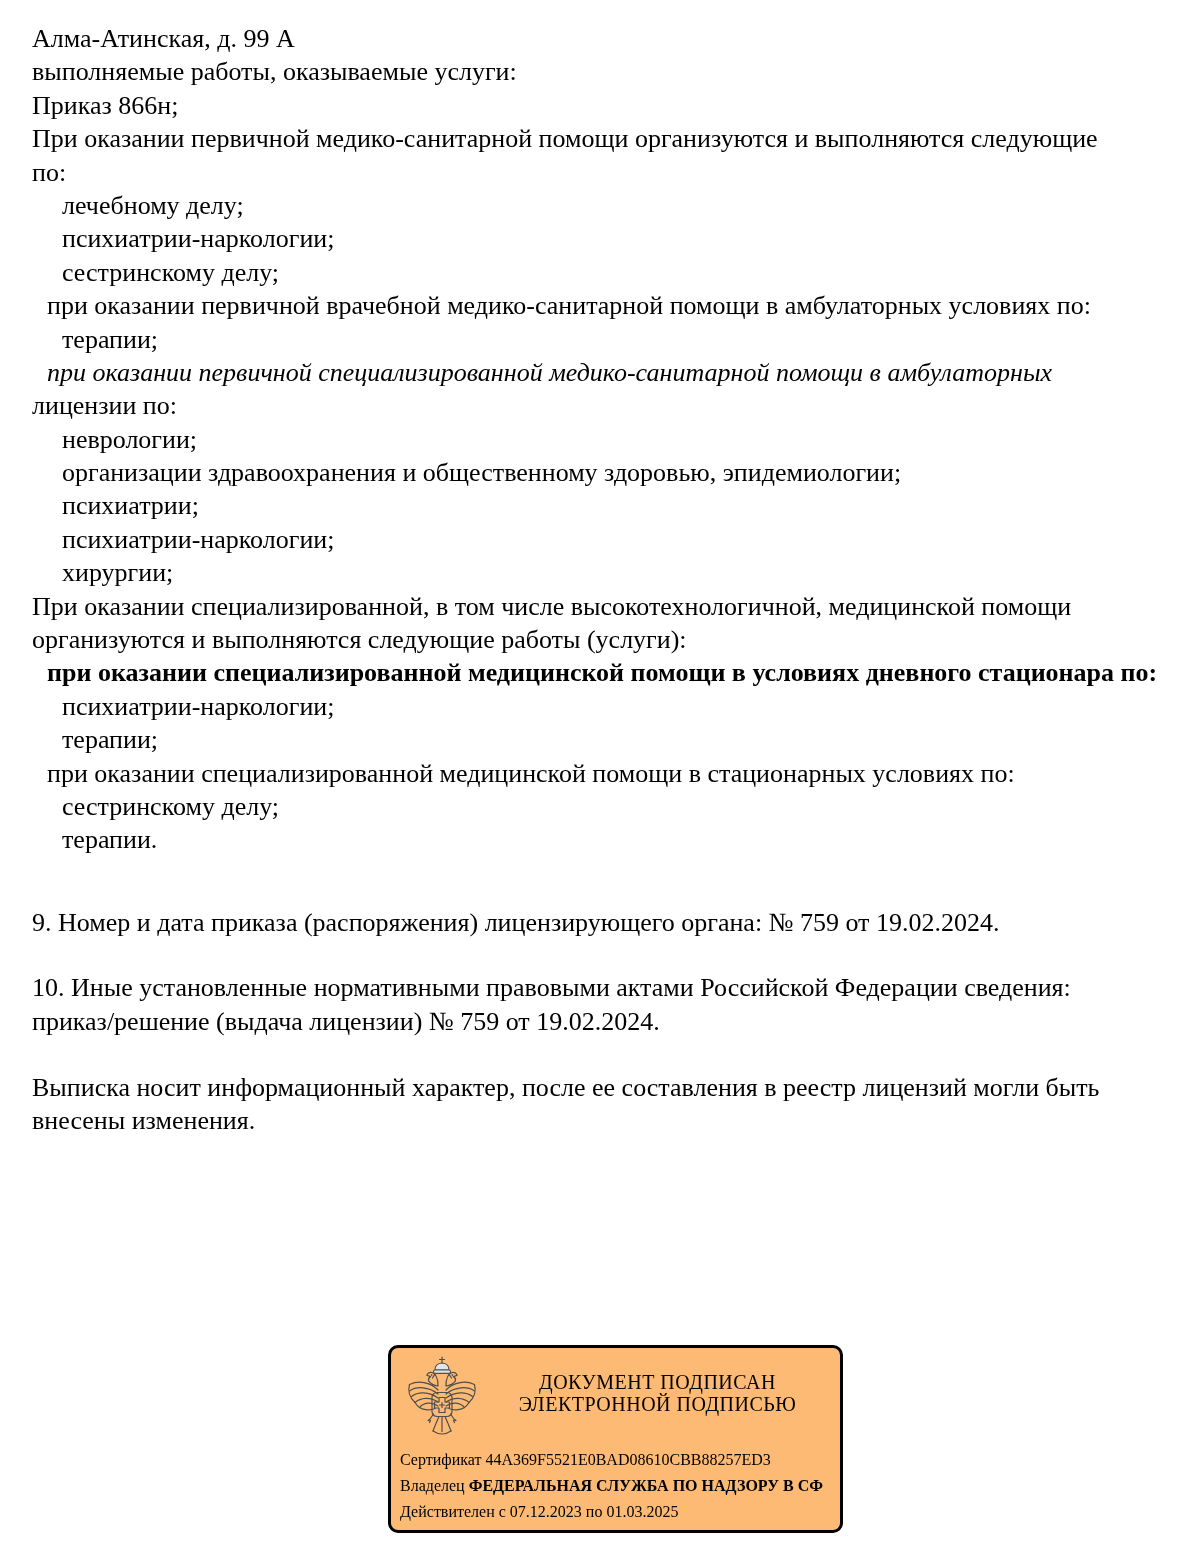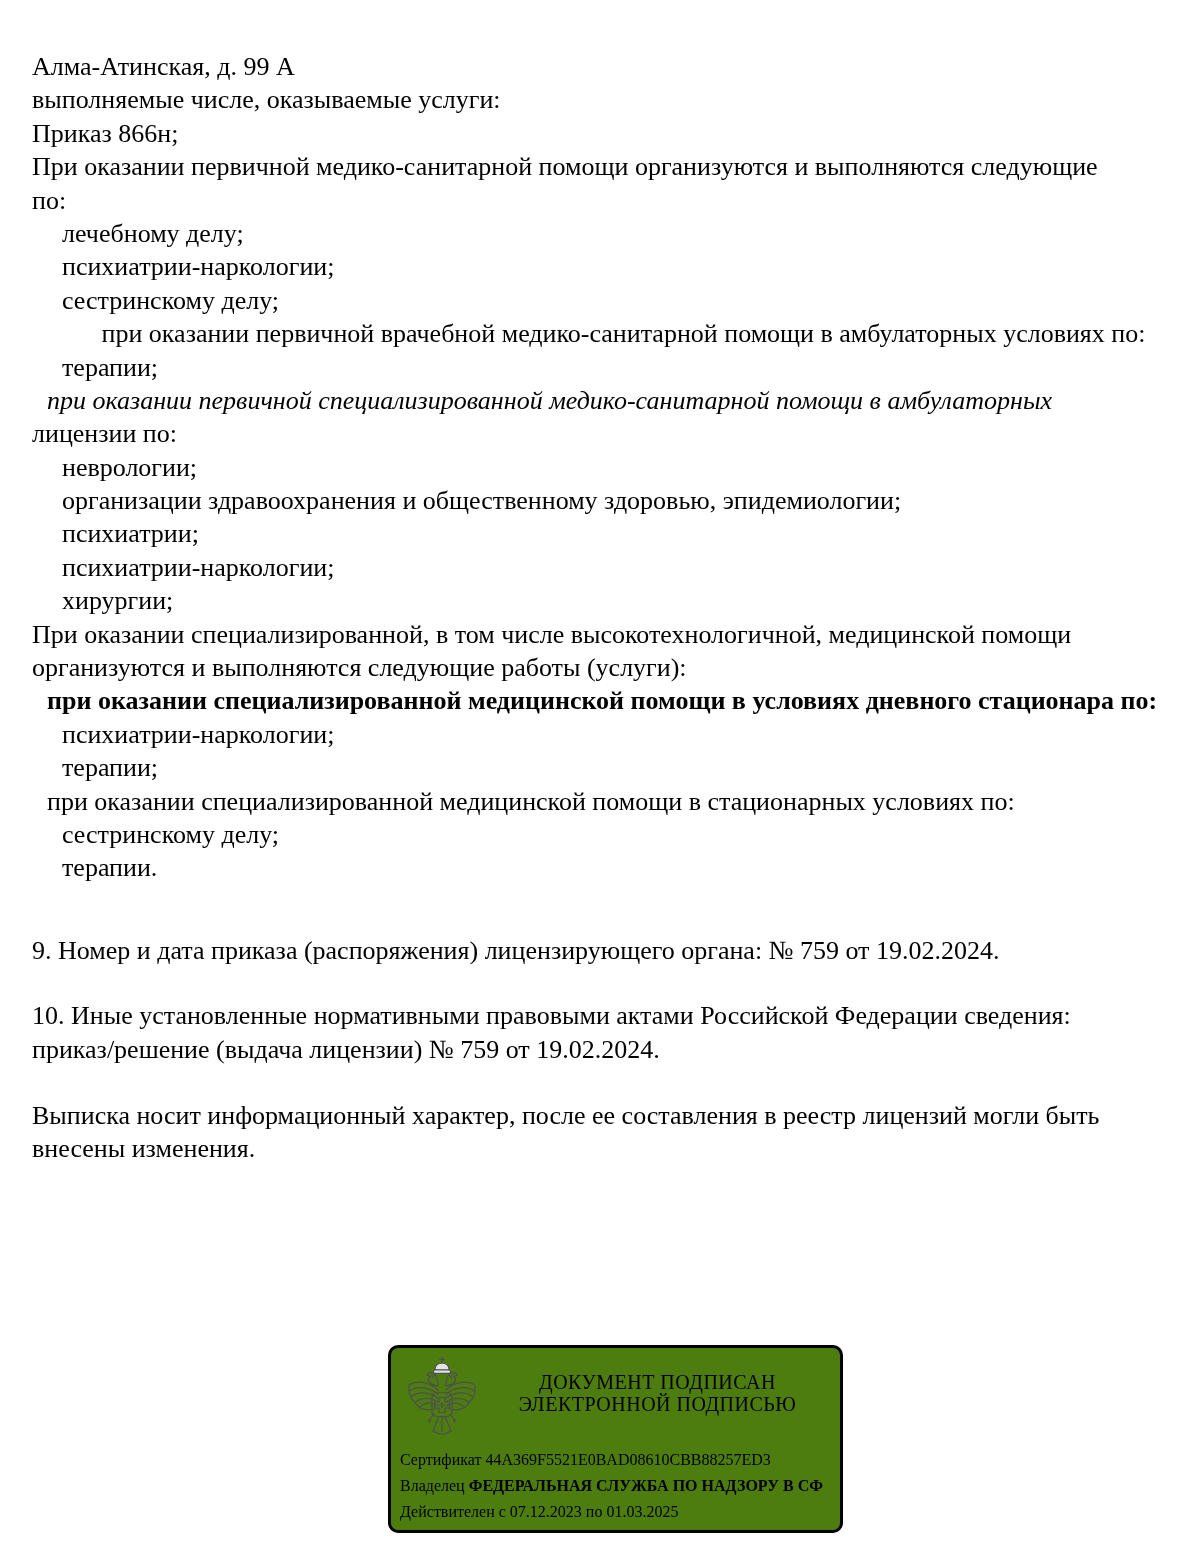--- a/index.html
+++ b/index.html
@@ -12,34 +12,33 @@
     color: #000;
   }
 
   
   #doc-lines {
     position: absolute;
     left: 32px; top: 22px;
     width: 1168px;
     font-size: 26px;
     line-height: 33.4px;
-    margin-top: 28px;
   }
   .doc-line { white-space: nowrap; height: 33.4px; }
 
   
   #stamp {
     position: absolute;
     left: 388px; top: 1345px;
     width: 455px; height: 188px;
     border: 3px solid #000;
     border-radius: 10px;
     box-sizing: border-box;
     overflow: hidden;
-    background: #4d7c0f;
+    background: #fdba74;
   }
   #stamp-emblem {
     position: absolute;
     left: 14px; top: 8px;
     width: 74px; height: 80px;
   }
   #stamp-title {
     position: absolute;
     left: 88px; top: 23px;
     width: 357px;
@@ -60,28 +59,28 @@
 
   .eagle { stroke: #4f4f4f; fill: none; stroke-width: 1.2; stroke-linecap: round; stroke-linejoin: round; }
   .eagle-fill { stroke: #4f4f4f; fill: #e3e3e3; stroke-width: 1.1; }
   .eagle-dark { fill: #5a5a5a; stroke: none; }
 </style>
 </head>
 <body>
 
 <div id="doc-lines">
     <div class="doc-line" style="padding-left: 0px;">Алма-Атинская, д. 99 А</div>
-    <div class="doc-line" style="padding-left: 0px;">выполняемые числе, оказываемые услуги:</div>
+    <div class="doc-line" style="padding-left: 0px;">выполняемые работы, оказываемые услуги:</div>
     <div class="doc-line" style="padding-left: 0px;">Приказ 866н;</div>
     <div class="doc-line" style="padding-left: 0px;">При оказании первичной медико-санитарной помощи организуются и выполняются следующие</div>
     <div class="doc-line" style="padding-left: 0px;">по:</div>
     <div class="doc-line" style="padding-left: 30px;">лечебному делу;</div>
     <div class="doc-line" style="padding-left: 30px;">психиатрии-наркологии;</div>
     <div class="doc-line" style="padding-left: 30px;">сестринскому делу;</div>
-    <div class="doc-line" style="padding-left: 15px; text-align: center;">при оказании первичной врачебной медико-санитарной помощи в амбулаторных условиях по:</div>
+    <div class="doc-line" style="padding-left: 15px;">при оказании первичной врачебной медико-санитарной помощи в амбулаторных условиях по:</div>
     <div class="doc-line" style="padding-left: 30px;">терапии;</div>
     <div class="doc-line" style="padding-left: 15px; font-style: italic;">при оказании первичной специализированной медико-санитарной помощи в амбулаторных</div>
     <div class="doc-line" style="padding-left: 0px;">лицензии по:</div>
     <div class="doc-line" style="padding-left: 30px;">неврологии;</div>
     <div class="doc-line" style="padding-left: 30px;">организации здравоохранения и общественному здоровью, эпидемиологии;</div>
     <div class="doc-line" style="padding-left: 30px;">психиатрии;</div>
     <div class="doc-line" style="padding-left: 30px;">психиатрии-наркологии;</div>
     <div class="doc-line" style="padding-left: 30px;">хирургии;</div>
     <div class="doc-line" style="padding-left: 0px;">При оказании специализированной, в том числе высокотехнологичной, медицинской помощи</div>
     <div class="doc-line" style="padding-left: 0px;">организуются и выполняются следующие работы (услуги):</div>

